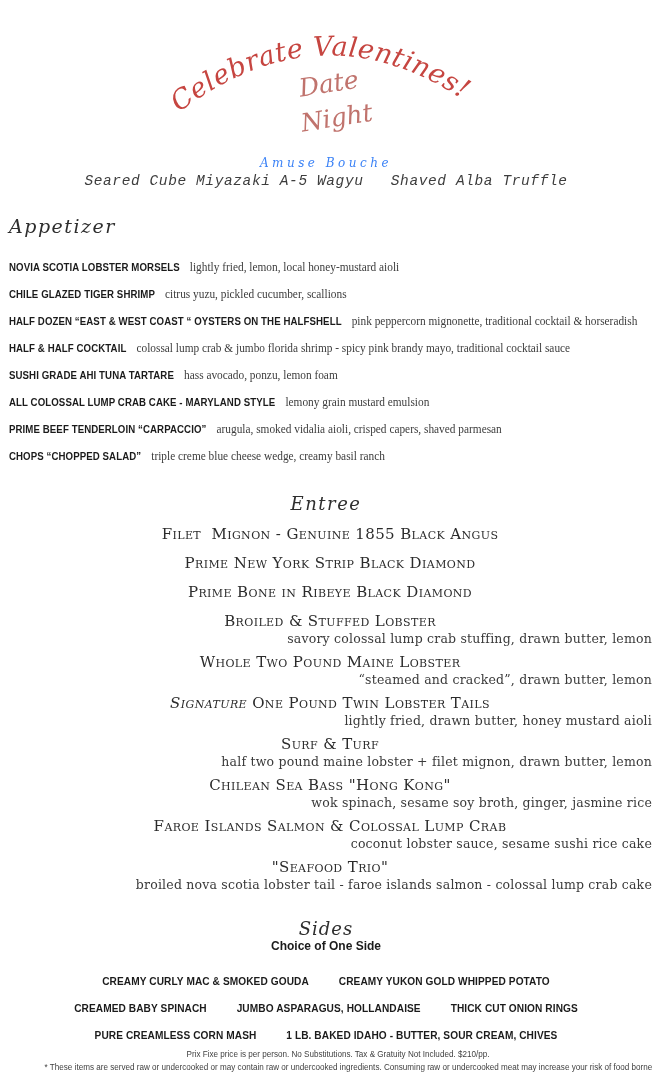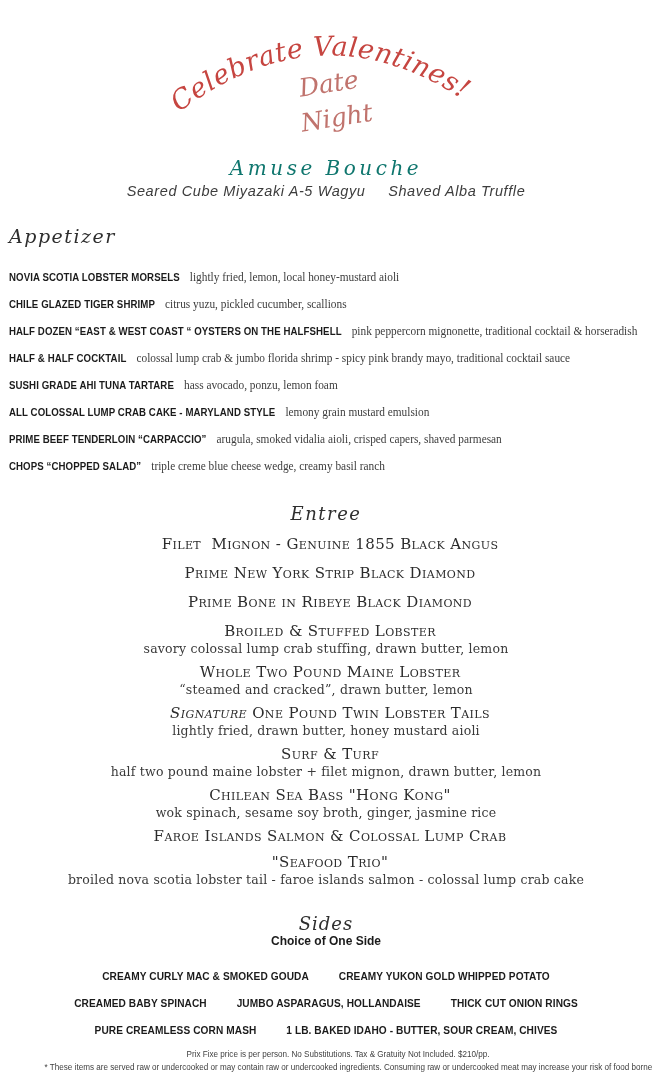--- a/index.html
+++ b/index.html
@@ -35,36 +35,36 @@
     font-style: italic;
     color: #2e2e2e;
   }
   .script-center {
     text-align: center;
   }
 
   
   .amuse { margin-top: 10px; text-align: center; }
   .amuse-label {
-    font-size: 20px;
+    font-size: 12px;
     letter-spacing: 3.5px;
-    color: #0f766e;
+    color: #3b82f6;
     text-align: center;
   }
   .amuse-title {
     margin-top: 10px;
     font-family: "DejaVu Serif", serif;
     font-variant: small-caps;
     font-size: 18px;
     letter-spacing: 1px;
     color: #2a2a2a;
   }
   .amuse-desc {
     margin-top: 3px;
-    font-family: Liberation Sans, sans-serif;
+    font-family: Liberation Mono, monospace;
     font-style: italic;
     font-size: 14.5px;
     color: #3d3d3d;
     letter-spacing: 0.6px;
   }
   .amuse-desc span { margin: 0 9px; }
 
   
   .appetizer { margin-top: 26px; padding-left: 9px; }
   .appetizer .script-hdr { font-size: 19px; letter-spacing: 1.5px; }
@@ -104,20 +104,21 @@
     line-height: 20px;
     padding-left: 8px;
   }
   .entree-name .sig-prefix { font-style: italic; }
   .entree-desc {
     font-family: "DejaVu Serif", serif;
     font-size: 12.5px;
     color: #3a3a3a;
     line-height: 15px;
     letter-spacing: 0.2px;
+    text-align: right;
   }
   .entree-item.no-desc { margin-bottom: 9px; }
 
   
   .sides { margin-top: 26px; text-align: center; }
   .sides .script-hdr { font-size: 18px; letter-spacing: 1px; }
   .sides-sub {
     font-family: "Liberation Sans", sans-serif;
     font-weight: bold;
     font-size: 12px;
@@ -218,20 +219,21 @@
         <div class="entree-item">
           <div class="entree-name">Surf &amp; Turf</div>
           <div class="entree-desc">half two pound maine lobster + filet mignon, drawn butter, lemon</div>
         </div>
         <div class="entree-item">
           <div class="entree-name">Chilean Sea Bass "Hong Kong"</div>
           <div class="entree-desc">wok spinach, sesame soy broth, ginger, jasmine rice</div>
         </div>
         <div class="entree-item">
           <div class="entree-name">Faroe Islands Salmon &amp; Colossal Lump Crab</div>
+          <div class="entree-desc">coconut lobster sauce, sesame sushi rice cake</div>
         </div>
         <div class="entree-item">
           <div class="entree-name">"Seafood Trio"</div>
           <div class="entree-desc">broiled nova scotia lobster tail - faroe islands salmon - colossal lump crab cake</div>
         </div>
       </div>
   </div>
 
   <div class="sides">
     <div class="script-hdr script-center">Sides</div>

